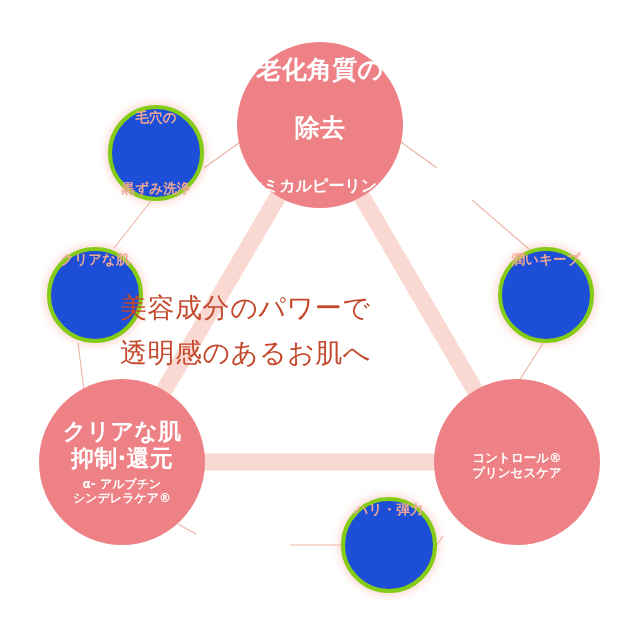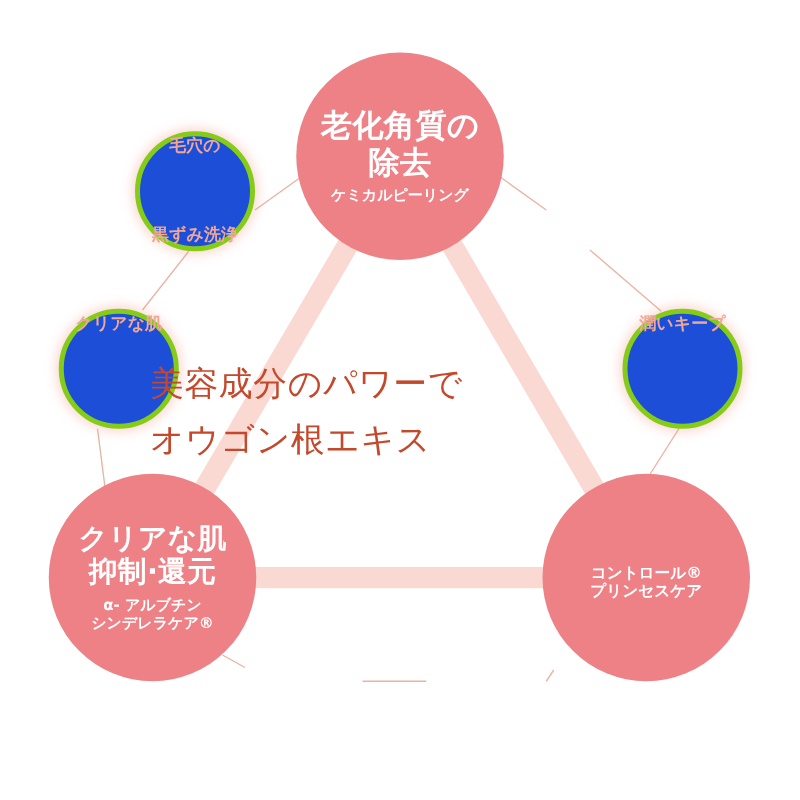--- a/index.html
+++ b/index.html
@@ -69,24 +69,24 @@
     margin-top: 5px;
   }
   .minor-label {
     font-weight: 700;
     line-height: 1.28;
     letter-spacing: 0.01em;
   }
 
   
   #node-top {
-    left: 237px; top: 42px; width: 166px; height: 166px;
+    left: 237px; top: 42px; width: 166px; height: 166px; gap: 29px;
   }
   #node-top .major-title { font-size: 25px; }
-  #node-top .major-sub { font-size: 12px; }
+  #node-top .major-sub { font-size: 16px; }
 
   #node-bottom-left {
     left: 39px; top: 379px; width: 166px; height: 166px;
   }
   #node-bottom-left .major-title { font-size: 23px; }
   #node-bottom-left .major-sub { font-size: 12px; }
 
   #node-bottom-right {
     left: 434px; top: 379px; width: 166px; height: 166px;
   }
@@ -154,20 +154,23 @@
 
     <div class="node node-minor" id="node-clear">
       <div class="minor-label">クリアな肌</div>
     </div>
 
     <div class="node node-minor" id="node-moist">
       <div class="minor-label">潤いキープ</div>
     </div>
 
 
+    <div class="node node-minor" id="node-firm">
+      <div class="minor-label">ハリ・弾力</div>
+    </div>
 
     <div class="node node-major" id="node-top">
       <div class="major-title">老化角質の</div>
       <div class="major-title">除去</div>
       <div class="major-sub">ケミカルピーリング</div>
     </div>
 
     <div class="node node-major" id="node-bottom-left">
       <div class="major-title">クリアな肌</div>
       <div class="major-title">抑制·還元</div>
@@ -177,16 +180,16 @@
 
     <div class="node node-major" id="node-bottom-right">
       <div class="major-sub">コントロール®</div>
       <div class="major-sub" style="margin-top:0">プリンセスケア</div>
     </div>
 
   </div>
 
   <div id="center-message">
     <div class="center-line">美容成分のパワーで</div>
-    <div class="center-line">オウゴン根エキス</div>
+    <div class="center-line">透明感のあるお肌へ</div>
   </div>
 
 </div>
 
 </body></html>

